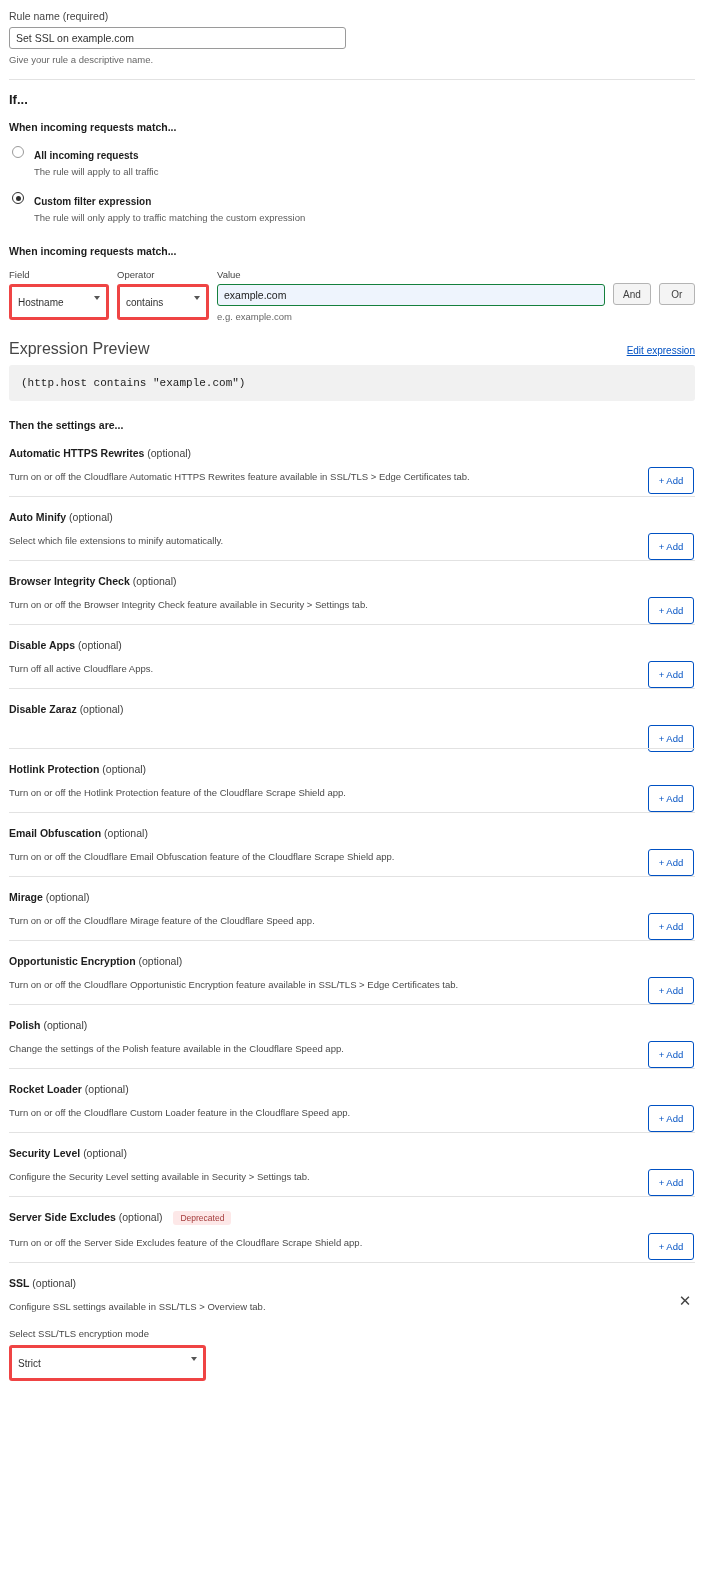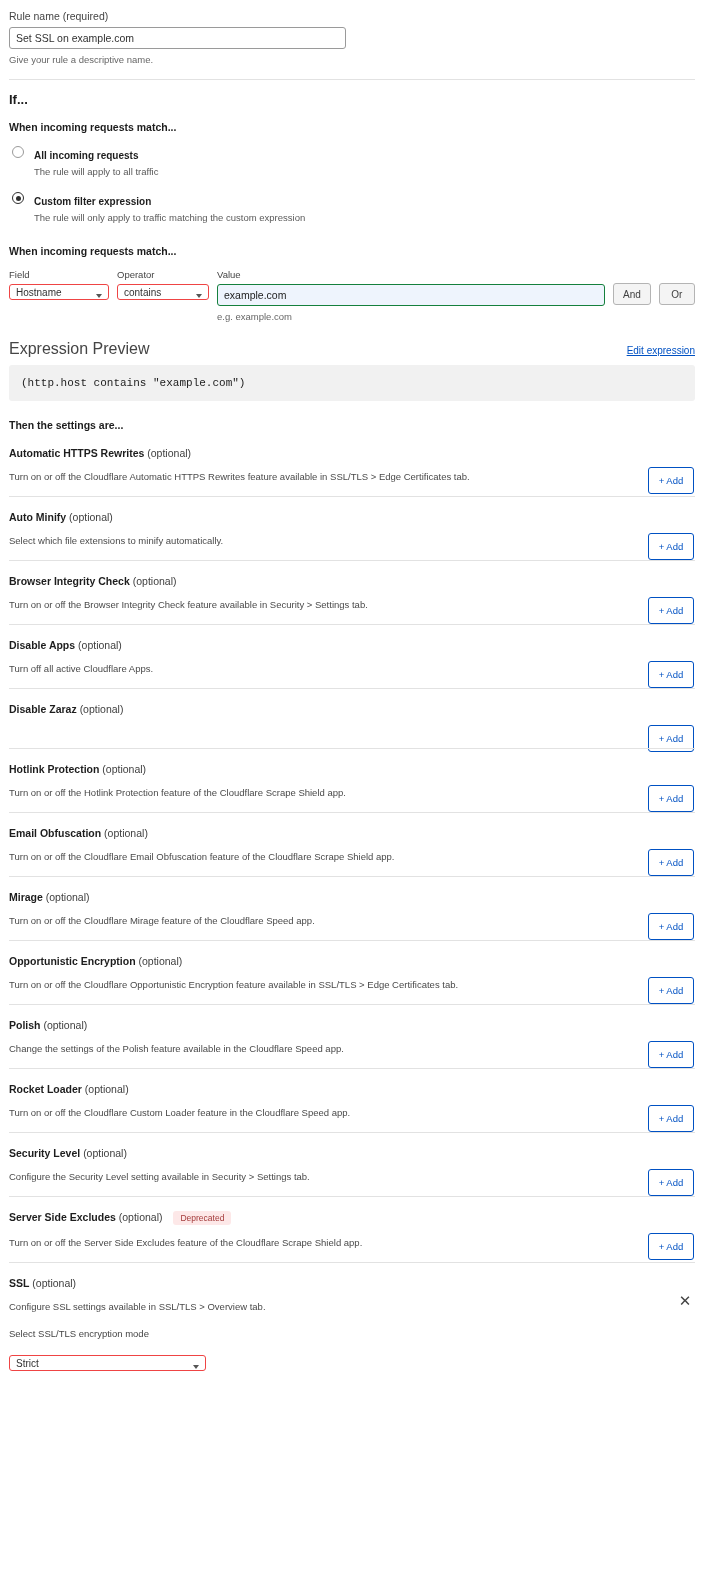--- a/index.html
+++ b/index.html
@@ -99,22 +99,22 @@
     align-items: flex-start;
     gap: 8px;
     margin-top: 2px;
   }
   .expr-col-label {
     font-size: 9.5px;
     color: #454545;
     margin-bottom: 4px;
   }
   .select {
-    height: 16px;
-    border: 1px solid #ef4444;
+    height: 36px;
+    border: 3px solid #ef4444;
     border-radius: 3px;
     background: #fff;
     font-size: 10px;
     color: #313131;
     padding: 0 18px 0 6px;
     display: flex;
     align-items: center;
     position: relative;
   }
   .select::after {
@@ -248,21 +248,21 @@
     line-height: 15px;
     text-align: center;
     cursor: pointer;
   }
   .sub-label {
     font-size: 9.5px;
     color: #454545;
     margin-top: 16px;
   }
   .ssl-select {
-    margin-top: 16px;
+    margin-top: 6px;
     width: 197px;
   }
 </style>
 </head>
 <body>
 
 <div class="page">
 
 
   <div class="field-label">Rule name (required)</div>

